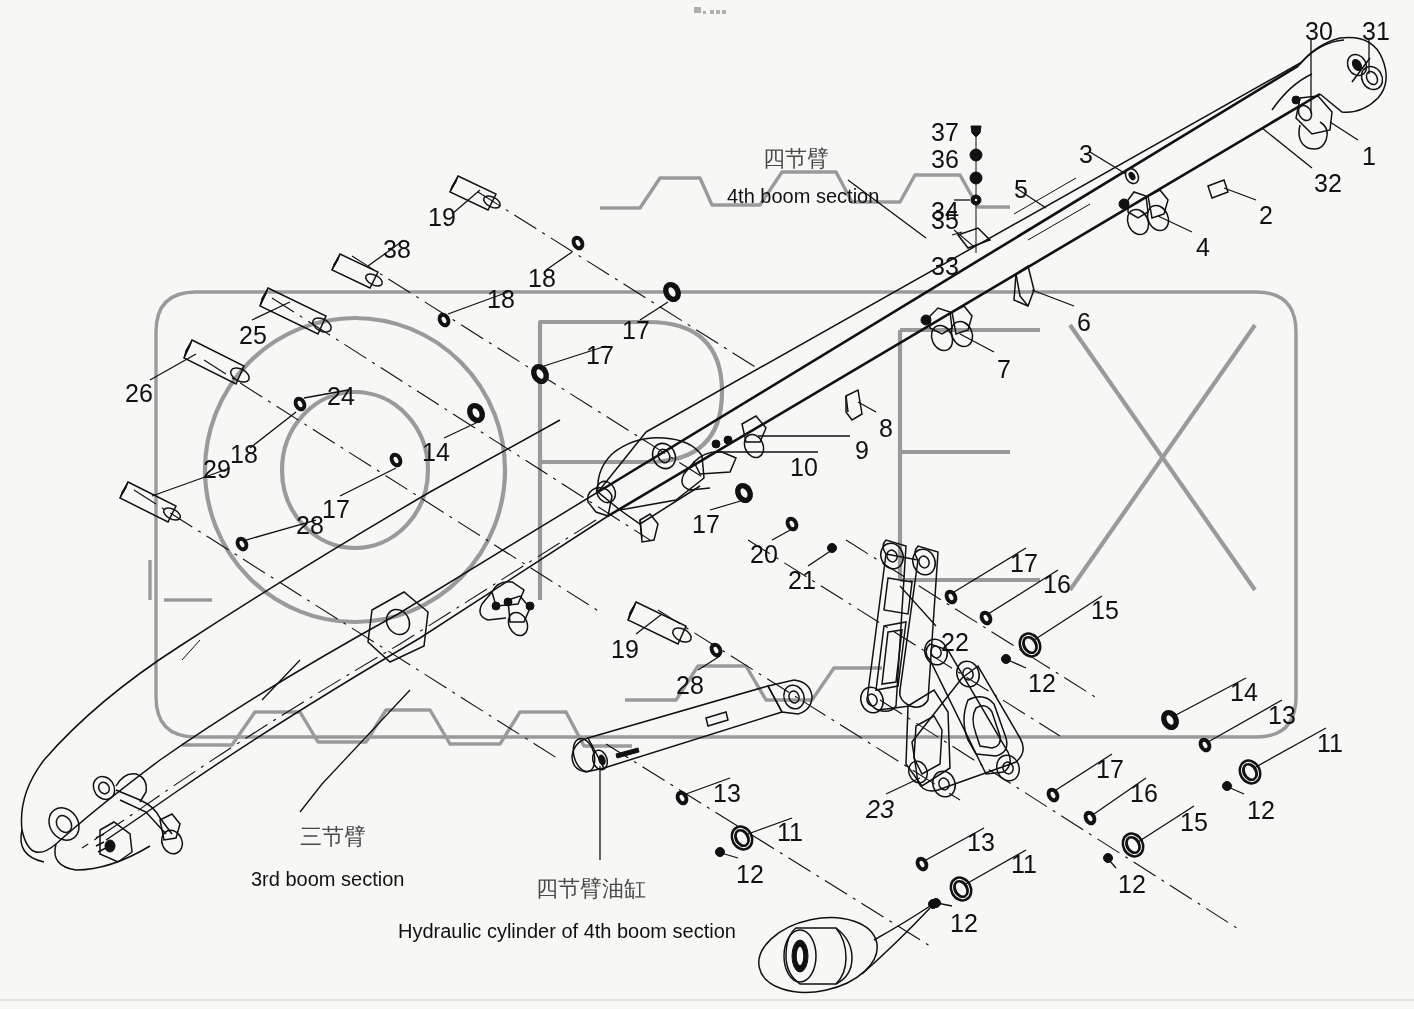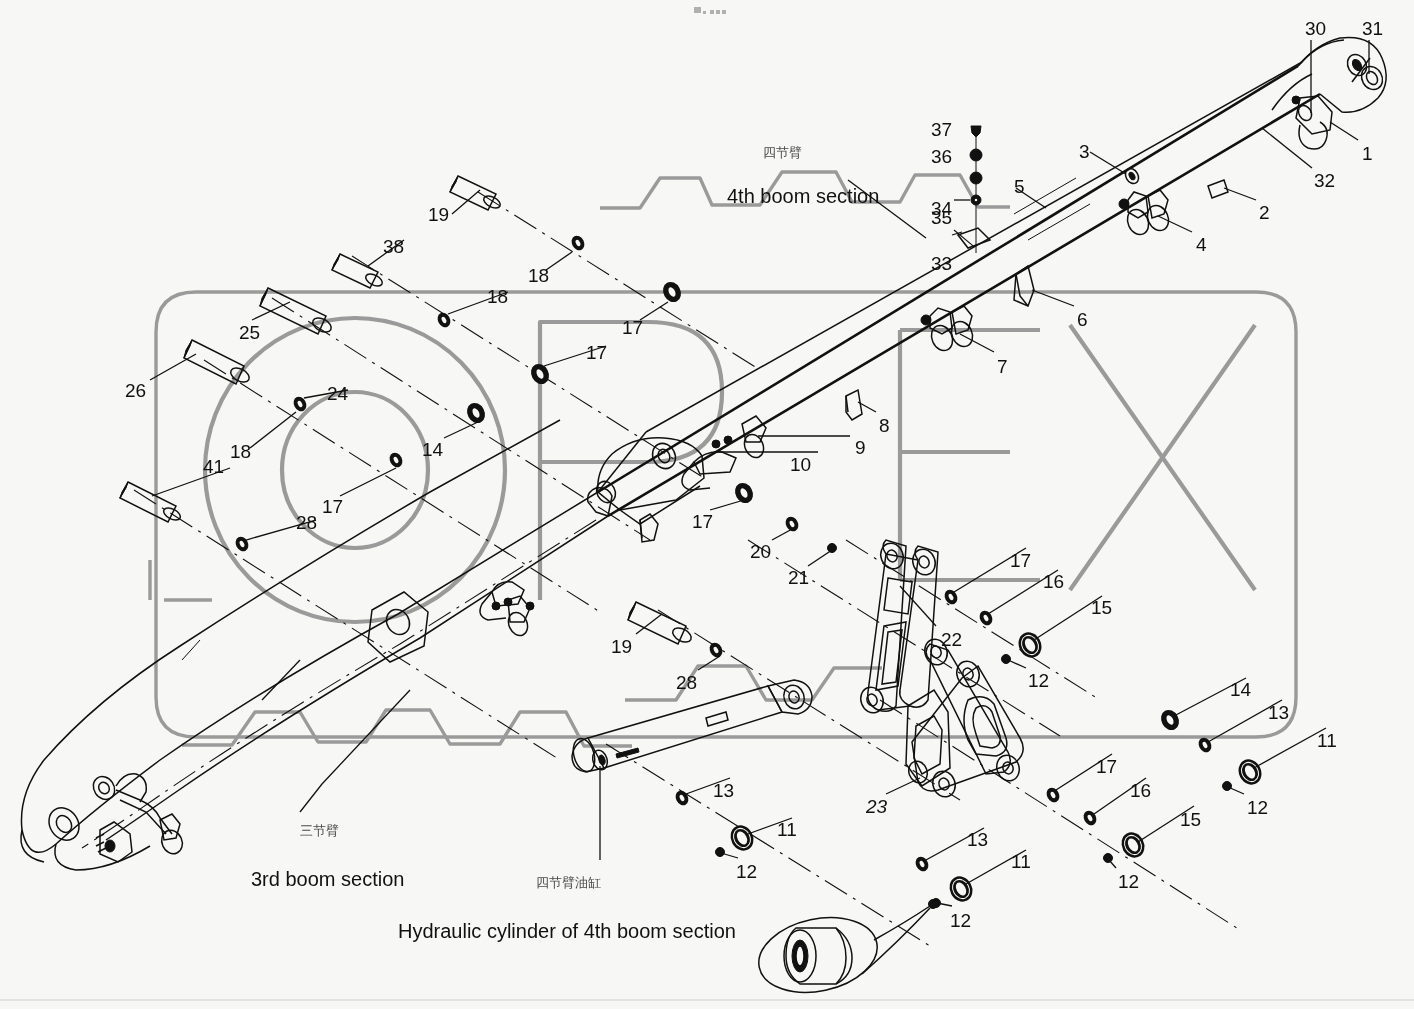--- a/index.html
+++ b/index.html
@@ -7,30 +7,30 @@
     position:relative;
     width:1414px;height:1009px;
     background:#f7f7f5;
     overflow:hidden;
     font-family:"Liberation Sans","DejaVu Sans",sans-serif;
   }
   #svgroot{position:absolute;left:0;top:0;width:1414px;height:1009px;}
   .callout{
     position:absolute;
     font-family:"Liberation Sans","DejaVu Sans",sans-serif;
-    font-size:19px;
+    font-size:25px;
     color:#111111;
     white-space:nowrap;
     line-height:1;
     letter-spacing:0px;
   }
   .cn-label{
     position:absolute;
     font-family:"DejaVu Sans","Liberation Sans",sans-serif;
-    font-size:13px;
+    font-size:22px;
     color:#4a4a4a;
     white-space:nowrap;
   }
   .en-label{
     position:absolute;
     font-family:"Liberation Sans","DejaVu Sans",sans-serif;
     font-size:20px;
     color:#111111;
     white-space:nowrap;
   }
@@ -474,21 +474,21 @@
       <div class="callout" style="left: 383px; top: 237px;">38</div>
       <div class="callout" style="left: 528px; top: 266px;">18</div>
       <div class="callout" style="left: 487px; top: 287px;">18</div>
       <div class="callout" style="left: 622px; top: 318px;">17</div>
       <div class="callout" style="left: 586px; top: 343px;">17</div>
       <div class="callout" style="left: 239px; top: 323px;">25</div>
       <div class="callout" style="left: 125px; top: 381px;">26</div>
       <div class="callout" style="left: 327px; top: 384px;">24</div>
       <div class="callout" style="left: 422px; top: 440px;">14</div>
       <div class="callout" style="left: 230px; top: 442px;">18</div>
-      <div class="callout" style="left: 203px; top: 457px;">41</div>
+      <div class="callout" style="left: 203px; top: 457px;">29</div>
       <div class="callout" style="left: 322px; top: 497px;">17</div>
       <div class="callout" style="left: 296px; top: 513px;">28</div>
       <div class="callout" style="left: 692px; top: 512px;">17</div>
       <div class="callout" style="left: 750px; top: 542px;">20</div>
       <div class="callout" style="left: 788px; top: 568px;">21</div>
       <div class="callout" style="left: 1010px; top: 551px;">17</div>
       <div class="callout" style="left: 1043px; top: 572px;">16</div>
       <div class="callout" style="left: 1091px; top: 598px;">15</div>
       <div class="callout" style="left: 941px; top: 630px;">22</div>
       <div class="callout" style="left: 1028px; top: 671px;">12</div>

